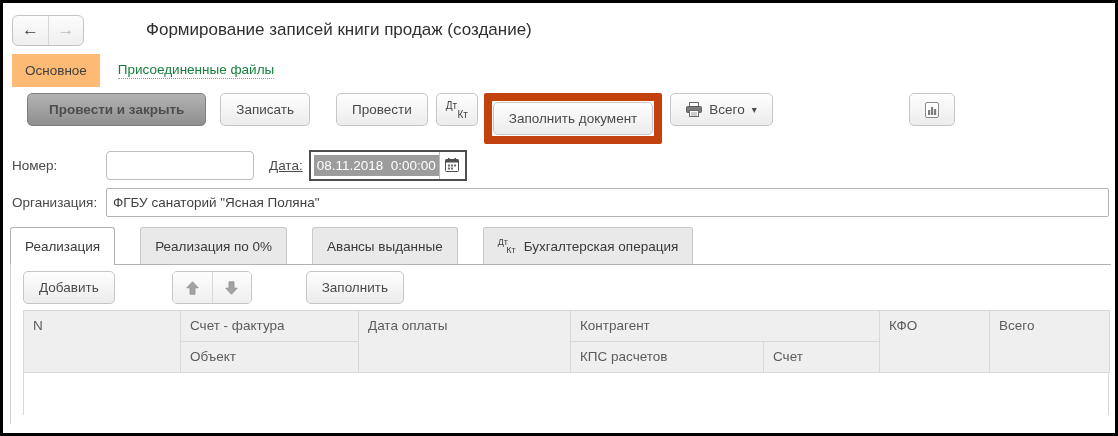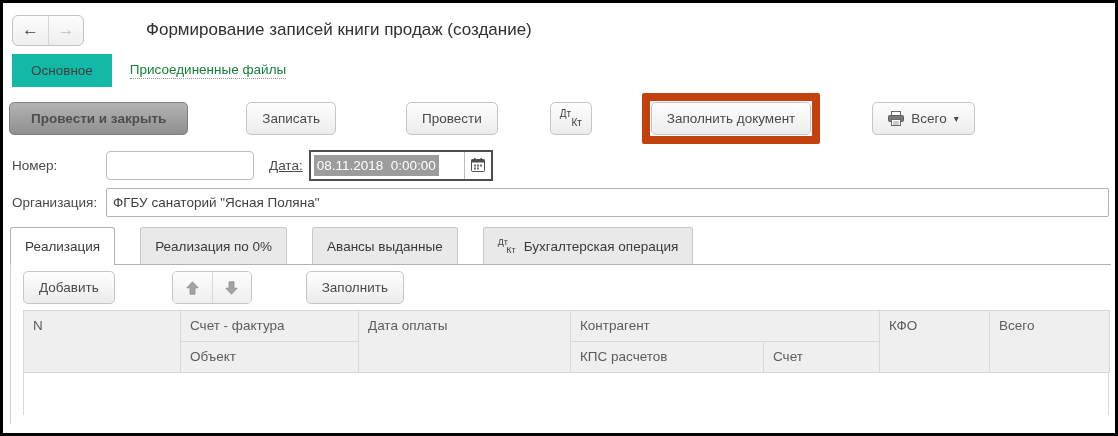--- a/index.html
+++ b/index.html
@@ -22,25 +22,25 @@
     overflow: hidden; background: linear-gradient(#fdfdfd, #eeeeee);
   }
   .nav-btn { width: 35px; display: flex; align-items: center; justify-content: center; font-size: 17px; cursor: default; }
   .nav-btn + .nav-btn { border-left: 1px solid #d6d6d6; }
   .arrow-back { color: #3e3e3e; font-weight: bold; }
   .arrow-fwd  { color: #bdbdbd; font-weight: bold; }
   .title { margin-left: 62px; font-size: 17px; color: #2f2f2f; }
 
   
   .section-row { display: flex; align-items: center; height: 38px; padding-left: 9px; margin-top: 2px; }
-  .section-tab { background: #14b8a6; padding: 9px 19px; font-size: 13.5px; color: #3f3f3f; }
+  .section-tab { background: #fdba74; padding: 9px 13px; font-size: 13.5px; color: #3f3f3f; }
   .section-link { margin-left: 18px; font-size: 13.5px; color: #15803d; border-bottom: 1px dotted #979797; padding-bottom: 1px; cursor: pointer; }
 
   
-  .toolbar { display: flex; align-items: center; height: 50px; padding-left: 6px; margin-top: 4px; gap: 44px; }
+  .toolbar { display: flex; align-items: flex-start; height: 50px; padding-left: 24px; margin-top: 4px; }
   .btn {
     display: inline-flex; align-items: center; justify-content: center; gap: 7px;
     height: 33px; padding: 0 15px;
     background: linear-gradient(#fefefe, #ececec);
     border: 1px solid #c6c6c6; border-radius: 5px;
     font-family: "Liberation Sans", sans-serif;
     font-size: 13.5px; color: #4a4a4a; cursor: default; white-space: nowrap;
   }
   .btn-primary {
     background: linear-gradient(#b3b3b3, #8f8f8f);
@@ -61,21 +61,21 @@
   .lbl-number { width: 66px; }
   .input-text {
     height: 29px; border: 1px solid #bdbdbd; border-radius: 4px;
     font-family: "Liberation Sans", sans-serif; font-size: 13.5px; color: #3f3f3f;
     padding: 0 6px; outline: none; background: #fff;
   }
   .input-number { width: 148px; margin-left: 28px; }
   .lbl-date { margin-left: 15px; text-decoration: underline; }
   .date-field {
     display: flex; align-items: center; margin-left: 6px;
-    width: 184px; height: 31px; border: 2px solid #4e4e4e; background: #fff; padding-left: 3px;
+    width: 158px; height: 31px; border: 2px solid #4e4e4e; background: #fff; padding-left: 3px;
   }
   .date-selection { background: #9c9c9c; color: #fff; font-size: 13.5px; padding: 3px 3px; white-space: pre; }
   .cal-btn { margin-left: auto; width: 27px; height: 100%; display: flex; align-items: center; justify-content: center; border-left: 1px solid #bdbdbd; cursor: pointer; }
   .org-row { margin-top: 5px; }
   .lbl-org { width: 94px; }
   .input-org { flex: 1; margin-right: 6px; border-radius: 2px; border-color: #b3b3b3; }
 
   
   .tabstrip { display: flex; align-items: flex-end; padding-left: 7px; margin-top: 9px; position: relative; z-index: 2; gap: 22px; }
   .tab {

